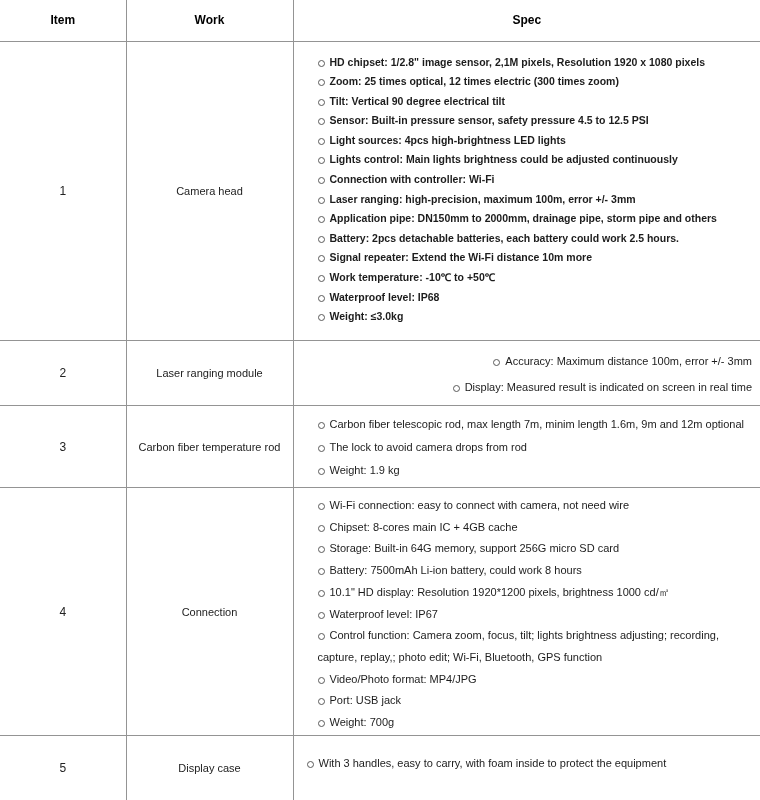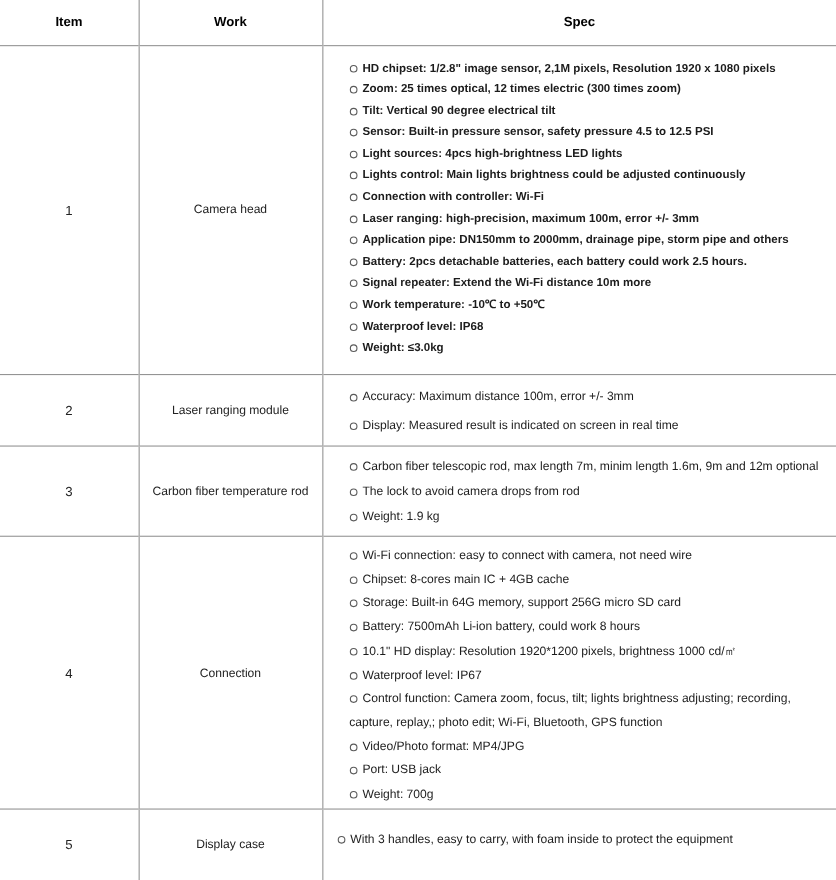--- a/index.html
+++ b/index.html
@@ -36,21 +36,21 @@
     vertical-align:top;
     padding:10px 8px 0 24px;
     font-size:11px;
   }
   .spec-item{line-height:21px;white-space:nowrap;overflow:visible;}
   
   tr.row-1{height:299px;}
   tr.row-1 .spec-cell{padding-top:11px;}
   tr.row-1 .spec-item{line-height:19.6px;font-weight:bold;font-size:10.5px;}
   tr.row-2{height:65px;}
-  tr.row-2 .spec-cell{padding-top:7px;}
+  tr.row-2 .spec-cell{padding-top:7px;text-align:right;}
   tr.row-2 .spec-item{line-height:26px;}
   tr.row-3{height:82px;}
   tr.row-3 .spec-cell{padding-top:7px;}
   tr.row-3 .spec-item{line-height:23px;}
   tr.row-4{height:248px;}
   tr.row-4 .spec-cell{padding-top:7px;}
   tr.row-4 .spec-item{line-height:21.7px;}
   tr.row-5{height:64px;}
   tr.row-5 .spec-cell{padding-top:17px;padding-left:13px;}
   tr.row-5 .spec-item{line-height:20px;}

